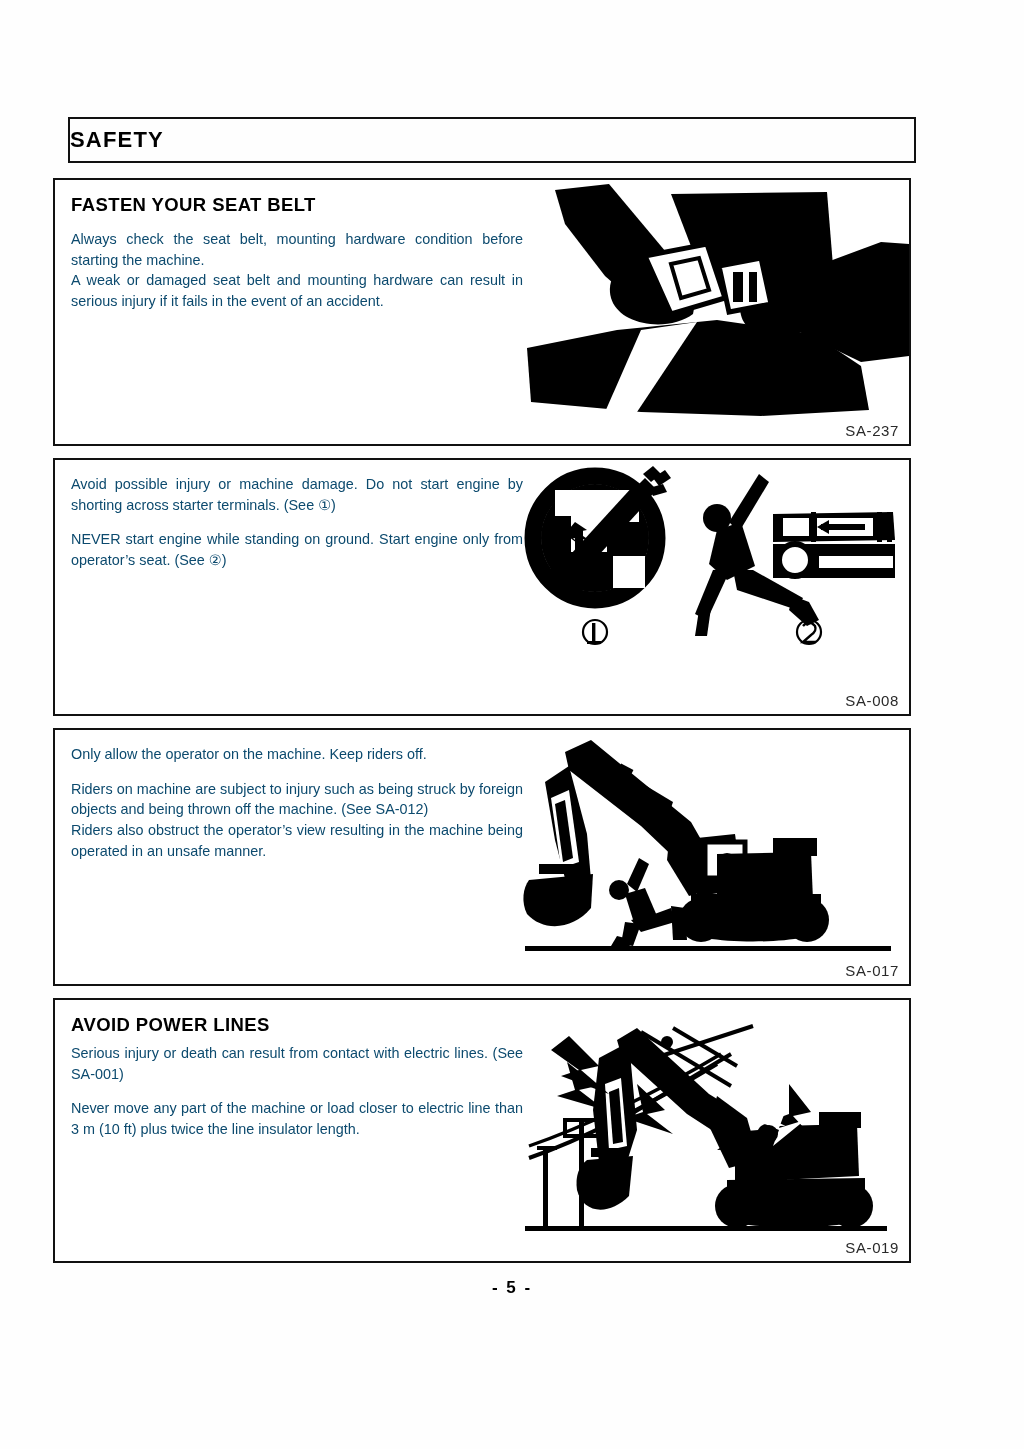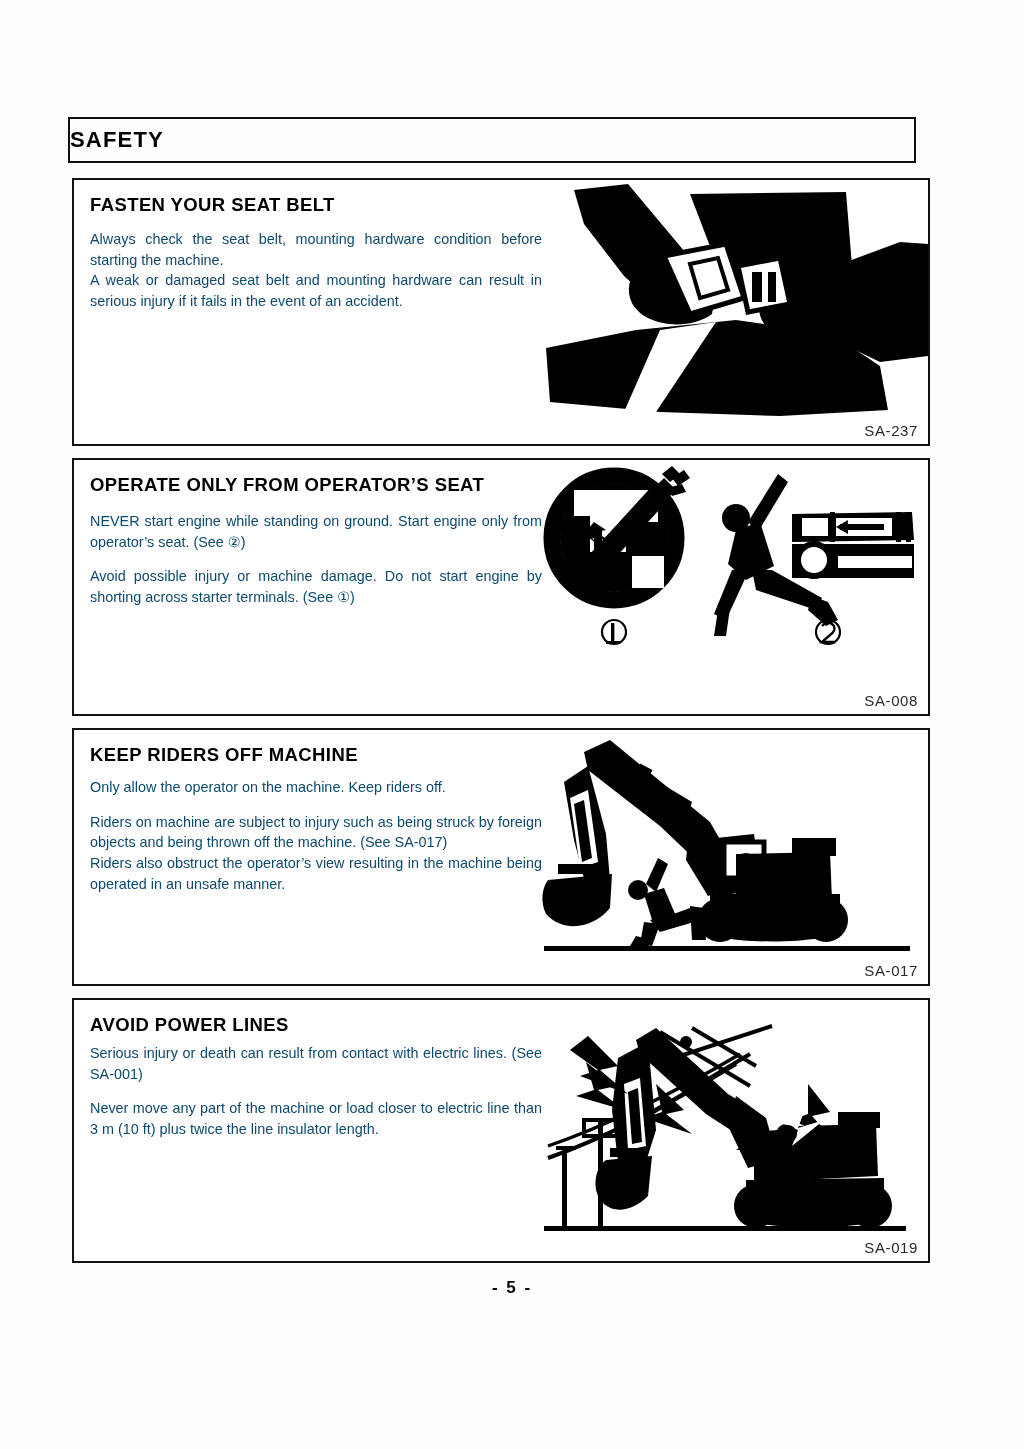--- a/index.html
+++ b/index.html
@@ -38,21 +38,21 @@
   }
   .header-title {
     font-size: 22px;
     font-weight: bold;
     letter-spacing: 1.2px;
   }
 
   
   .section {
     position: absolute;
-    left: 72px;
+    left: 53px;
     width: 858px;
     border: 2px solid #111;
     box-sizing: border-box;
     background: #ffffff;
   }
   #sec-0 { top: 178px;  height: 268px; }
   #sec-1 { top: 458px;  height: 258px; }
   #sec-2 { top: 728px;  height: 258px; }
   #sec-3 { top: 998px;  height: 265px; }
 
@@ -177,23 +177,22 @@
           </svg>
         </div>
         <div class="fig-code">SA-237</div>
       </div>
     </div>
   </div>
 
   <div class="section" id="sec-1">
     <div class="sec-inner">
       <div class="text-col">
-        <h2 class="sec-heading">OPERATE ONLY FROM OPERATOR’S SEAT</h2>
+        <p class="para">Avoid possible injury or machine damage.  Do not start engine by shorting across starter terminals.  (See ①)</p>
         <p class="para">NEVER start engine while standing on ground.  Start engine only from operator’s seat.  (See ②)</p>
-        <p class="para">Avoid possible injury or machine damage.  Do not start engine by shorting across starter terminals.  (See ①)</p>
       </div>
 
       <div class="fig-col">
         <div class="fig-wrap">
           <svg width="388" height="252" viewBox="0 0 388 252" aria-hidden="true">
             <g fill="#000">
 
               <g>
                 <circle cx="74" cy="78" r="62" fill="none" stroke="#000" stroke-width="17"></circle>
 
@@ -270,23 +269,22 @@
           </svg>
         </div>
         <div class="fig-code">SA-008</div>
       </div>
     </div>
   </div>
 
   <div class="section" id="sec-2">
     <div class="sec-inner">
       <div class="text-col">
-        <h2 class="sec-heading">KEEP RIDERS OFF MACHINE</h2>
         <p class="para">Only allow the operator on the machine.  Keep riders off.</p>
-        <p class="para" style="white-space:pre-line;">Riders on machine are subject to injury such as being struck by foreign objects and being thrown off the machine.  (See SA-017)
+        <p class="para" style="white-space:pre-line;">Riders on machine are subject to injury such as being struck by foreign objects and being thrown off the machine.  (See SA-012)
 Riders also obstruct the operator’s view resulting in the machine being operated in an unsafe manner.</p>
       </div>
 
       <div class="fig-col">
         <div class="fig-wrap">
           <svg width="388" height="254" viewBox="0 0 388 254" aria-hidden="true">
             <g fill="#000">
 
               <path d="M44 22 L70 10 L170 92 L186 120 L162 136 L120 96 L48 40 Z"></path>
 

